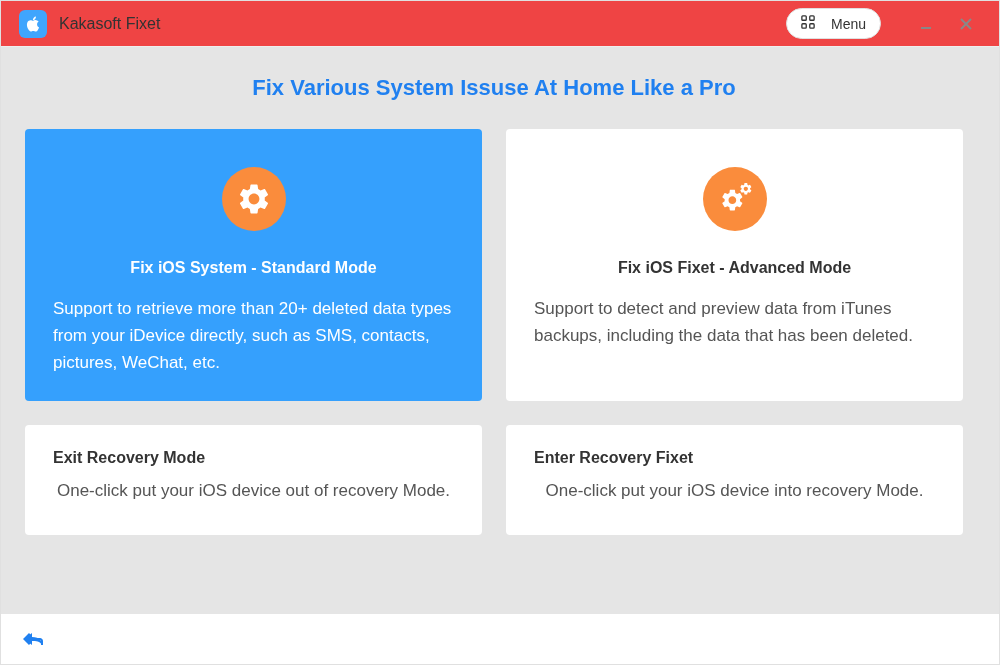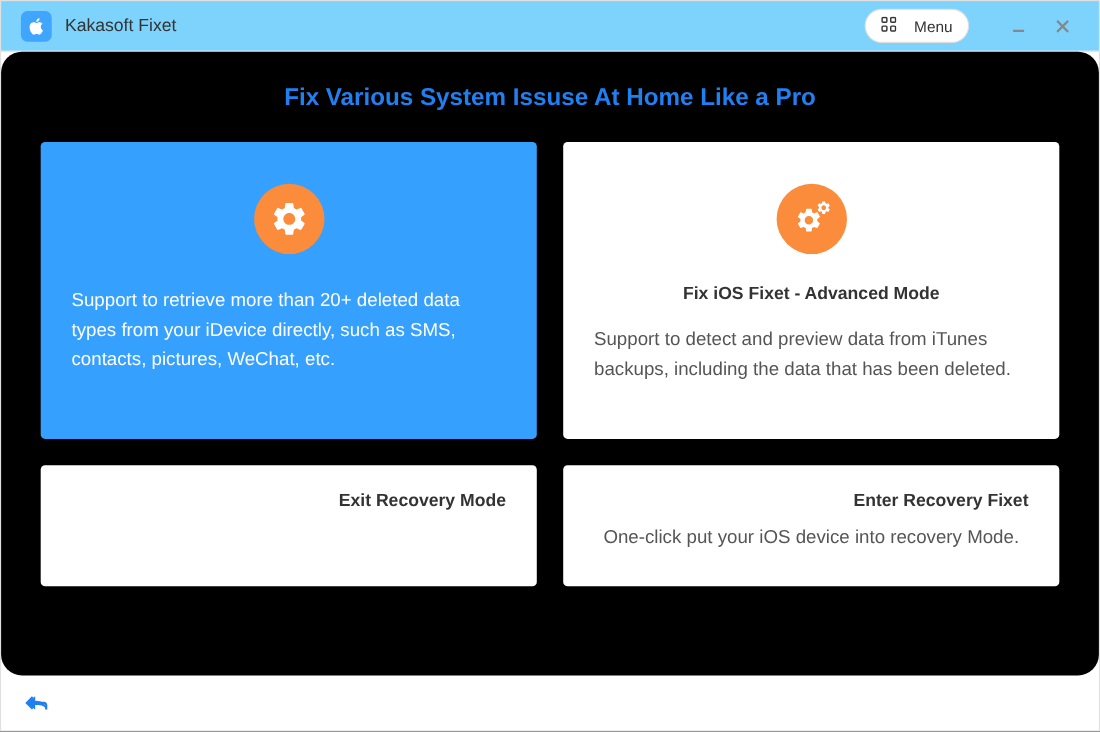--- a/index.html
+++ b/index.html
@@ -19,21 +19,21 @@
       height: 100%;
       display: flex;
       flex-direction: column;
       border: 1px solid #e0e0e0;
     }
     .titlebar {
       height: 46px;
       display: flex;
       align-items: center;
       padding: 0 18px;
-      background: #7dd3fc;
+      background: #ef4444;
       border-bottom: 1px solid #eee;
     }
     .app-icon {
       width: 28px;
       height: 28px;
       background: #3fa5fd;
       border-radius: 6px;
       display: flex;
       align-items: center;
       justify-content: center;
@@ -63,26 +63,25 @@
       height: 30px;
       display: flex;
       align-items: center;
       justify-content: center;
       cursor: pointer;
       color: #888;
       margin-left: 10px;
     }
     .content {
       flex: 1;
-      background: #000000;
-      padding: 28px 36px 0 36px;
+      background: #e5e5e5;
+      padding: 28px 36px 0 24px;
       display: flex;
       flex-direction: column;
       position: relative;
-      border-radius: 19px;
     }
     .page-title {
       text-align: center;
       font-size: 22px;
       font-weight: 700;
       color: #2080f0;
       margin-bottom: 28px;
     }
     .card-grid {
       display: grid;
@@ -132,21 +131,21 @@
       text-align: left;
     }
     .card.primary .card-desc {
       color: #fff;
     }
     .card-bottom {
       min-height: 110px;
       padding: 24px 28px 20px 28px;
     }
     .card-bottom .card-title {
-      text-align: right;
+      text-align: left;
       margin-bottom: 10px;
     }
     .card-bottom .card-desc {
       text-align: center;
     }
     .footer {
       padding: 10px 16px;
     }
     .back-btn {
       width: 30px;
@@ -197,40 +196,42 @@
     <h1 class="page-title">Fix Various System Issuse At Home Like a Pro</h1>
 
     <div class="card-grid">
 
       <div class="card card-top primary">
         <div class="card-icon">
           <svg width="36" height="36" viewBox="0 0 24 24" fill="#fff">
             <path d="M19.14 12.94c.04-.3.06-.61.06-.94 0-.32-.02-.64-.07-.94l2.03-1.58c.18-.14.23-.41.12-.61l-1.92-3.32c-.12-.22-.37-.29-.59-.22l-2.39.96c-.5-.38-1.03-.7-1.62-.94l-.36-2.54c-.04-.24-.24-.41-.48-.41h-3.84c-.24 0-.43.17-.47.41l-.36 2.54c-.59.24-1.13.57-1.62.94l-2.39-.96c-.22-.08-.47 0-.59.22L2.74 8.87c-.12.21-.08.47.12.61l2.03 1.58c-.05.3-.09.63-.09.94 0 .31.02.64.07.94l-2.03 1.58c-.18.14-.23.41-.12.61l1.92 3.32c.12.22.37.29.59.22l2.39-.96c.5.38 1.03.7 1.62.94l.36 2.54c.05.24.24.41.48.41h3.84c.24 0 .44-.17.47-.41l.36-2.54c.59-.24 1.13-.56 1.62-.94l2.39.96c.22.08.47 0 .59-.22l1.92-3.32c.12-.22.07-.47-.12-.61l-2.01-1.58zM12 15.6c-1.98 0-3.6-1.62-3.6-3.6s1.62-3.6 3.6-3.6 3.6 1.62 3.6 3.6-1.62 3.6-3.6 3.6z"></path>
           </svg>
         </div>
+        <div class="card-title">Fix iOS System - Standard Mode</div>
         <div class="card-desc">Support to retrieve more than 20+ deleted data types from your iDevice directly, such as SMS, contacts, pictures, WeChat, etc.</div>
       </div>
 
       <div class="card card-top">
         <div class="card-icon">
           <svg width="40" height="40" viewBox="0 0 28 28" fill="#fff">
             <g transform="translate(2,6)">
               <path d="M15.5 9.5c.03-.23.05-.46.05-.7 0-.24-.02-.48-.05-.7l1.52-1.19c.14-.1.17-.31.09-.46l-1.44-2.49c-.09-.16-.28-.22-.44-.16l-1.79.72c-.38-.29-.77-.53-1.22-.7l-.27-1.91c-.03-.18-.18-.31-.36-.31H8.71c-.18 0-.32.13-.35.31l-.27 1.91c-.44.18-.85.43-1.22.7l-1.79-.72c-.16-.06-.35 0-.44.16L3.2 6.45c-.09.16-.06.35.09.46l1.52 1.19c-.04.23-.07.47-.07.7 0 .23.02.48.05.7L3.27 10.7c-.14.1-.17.31-.09.46l1.44 2.49c.09.16.28.22.44.16l1.79-.72c.38.29.77.53 1.22.7l.27 1.91c.04.18.18.31.36.31h2.88c.18 0 .33-.13.35-.31l.27-1.91c.44-.18.85-.42 1.22-.7l1.79.72c.16.06.35 0 .44-.16l1.44-2.49c.09-.16.05-.35-.09-.46l-1.5-1.2zM10.15 11.5c-1.49 0-2.7-1.21-2.7-2.7s1.21-2.7 2.7-2.7 2.7 1.21 2.7 2.7-1.21 2.7-2.7 2.7z"></path>
             </g>
             <g transform="translate(16,2) scale(0.55)">
               <path d="M15.5 9.5c.03-.23.05-.46.05-.7 0-.24-.02-.48-.05-.7l1.52-1.19c.14-.1.17-.31.09-.46l-1.44-2.49c-.09-.16-.28-.22-.44-.16l-1.79.72c-.38-.29-.77-.53-1.22-.7l-.27-1.91c-.03-.18-.18-.31-.36-.31H8.71c-.18 0-.32.13-.35.31l-.27 1.91c-.44.18-.85.43-1.22.7l-1.79-.72c-.16-.06-.35 0-.44.16L3.2 6.45c-.09.16-.06.35.09.46l1.52 1.19c-.04.23-.07.47-.07.7 0 .23.02.48.05.7L3.27 10.7c-.14.1-.17.31-.09.46l1.44 2.49c.09.16.28.22.44.16l1.79-.72c.38.29.77.53 1.22.7l.27 1.91c.04.18.18.31.36.31h2.88c.18 0 .33-.13.35-.31l.27-1.91c.44-.18.85-.42 1.22-.7l1.79.72c.16.06.35 0 .44-.16l1.44-2.49c.09-.16.05-.35-.09-.46l-1.5-1.2zM10.15 11.5c-1.49 0-2.7-1.21-2.7-2.7s1.21-2.7 2.7-2.7 2.7 1.21 2.7 2.7-1.21 2.7-2.7 2.7z"></path>
             </g>
           </svg>
         </div>
         <div class="card-title">Fix iOS Fixet - Advanced Mode</div>
         <div class="card-desc">Support to detect and preview data from iTunes backups, including the data that has been deleted.</div>
       </div>
 
       <div class="card card-bottom">
         <div class="card-title">Exit Recovery Mode</div>
+        <div class="card-desc">One-click put your iOS device out of recovery Mode.</div>
       </div>
 
       <div class="card card-bottom">
         <div class="card-title">Enter Recovery Fixet</div>
         <div class="card-desc">One-click put your iOS device into recovery Mode.</div>
       </div>
 
     </div>
   </div>
 

